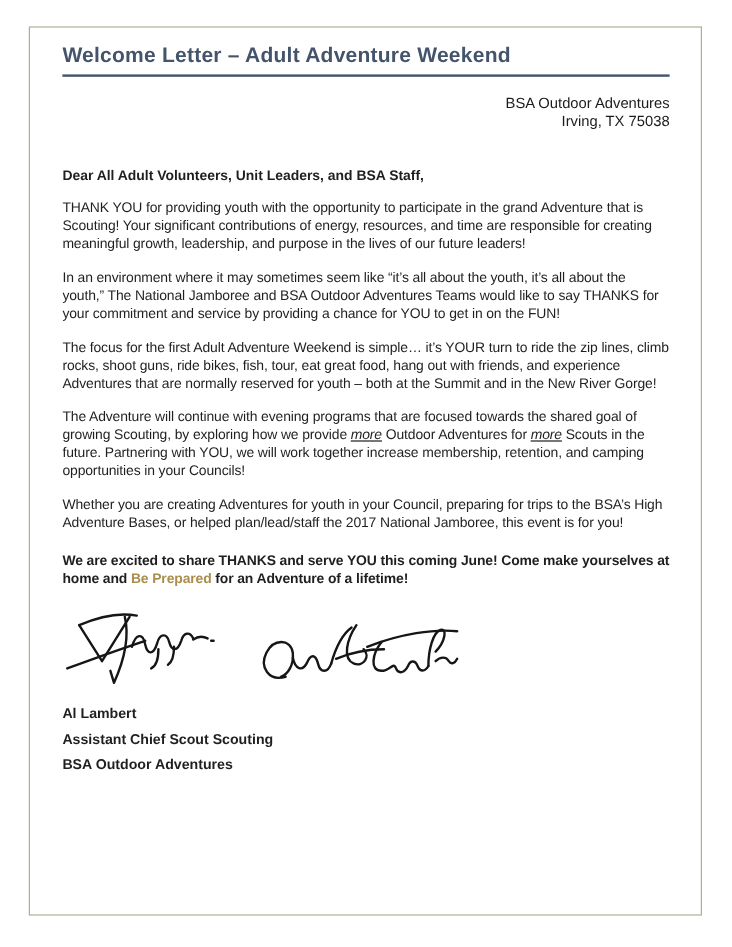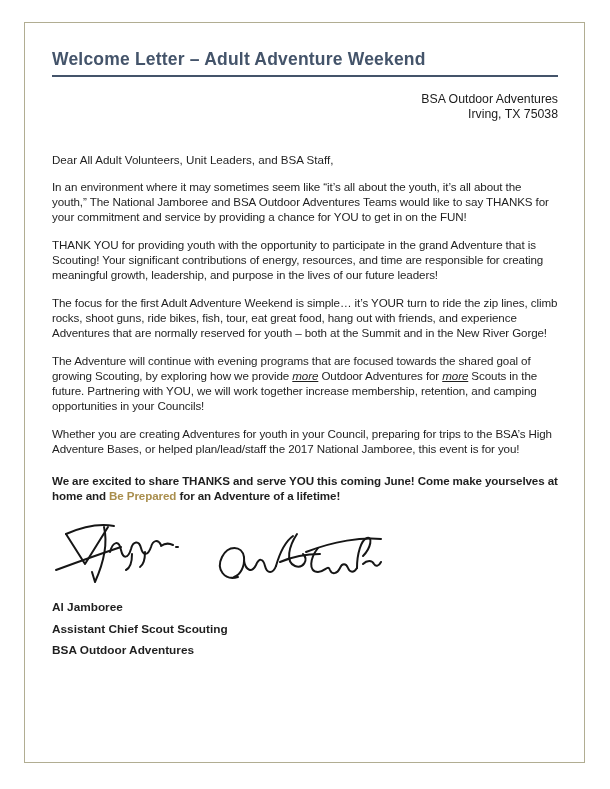--- a/index.html
+++ b/index.html
@@ -17,42 +17,42 @@
     background: #fff;
   }
   .page-border {
     position: absolute;
     left: 24px; top: 22px; right: 25px; bottom: 26px;
     border: 1.5px solid #b1ad92;
     pointer-events: none;
   }
   .content {
     position: absolute;
-    left: 52px; right: 52px; top: 49px;
+    left: 52px; right: 52px; top: 36px;
   }
   .letter-title {
     margin: 0;
     font-size: 17.5px;
     font-weight: 700;
     letter-spacing: 0.2px;
     color: #44546A;
     padding-bottom: 5px;
     border-bottom: 2px solid #44546A;
   }
   .address {
     margin-top: 15px;
     text-align: right;
     font-size: 12.3px;
     line-height: 15px;
     color: #1c1c1c;
   }
   .salutation {
     margin: 31px 0 0 0;
     font-size: 11.6px;
-    font-weight: 400;
+    font-weight: 700;
   }
   .para {
     margin: 13px 0 0 0;
     font-size: 11.6px;
     line-height: 15px;
     letter-spacing: -0.1px;
   }
   .closing {
     margin-top: 17px;
     font-weight: 700;
@@ -102,22 +102,22 @@
 
     <h1 class="letter-title">Welcome Letter – Adult Adventure Weekend</h1>
 
     <div class="address">
       <div class="address-line">BSA Outdoor Adventures</div>
       <div class="address-line">Irving, TX 75038</div>
     </div>
 
     <p class="salutation">Dear All Adult Volunteers, Unit Leaders, and BSA Staff,</p>
 
+    <p class="para"><span>THANK YOU for providing youth with the opportunity to participate in the grand Adventure that is Scouting!  Your significant contributions of energy, resources, and time are responsible for creating meaningful growth, leadership, and purpose in the lives of our future leaders!</span></p>
     <p class="para"><span>In an environment where it may sometimes seem like “it’s all about the youth, it’s all about the youth,” The National Jamboree and BSA Outdoor Adventures Teams would like to say THANKS for your commitment and service by providing a chance for YOU to get in on the FUN!</span></p>
-    <p class="para"><span>THANK YOU for providing youth with the opportunity to participate in the grand Adventure that is Scouting!  Your significant contributions of energy, resources, and time are responsible for creating meaningful growth, leadership, and purpose in the lives of our future leaders!</span></p>
     <p class="para"><span>The focus for the first Adult Adventure Weekend is simple… it’s YOUR turn to ride the zip lines, climb rocks, shoot guns, ride bikes, fish, tour, eat great food, hang out with friends, and experience Adventures that are normally reserved for youth – both at the Summit and in the New River Gorge!</span></p>
     <p class="para"><span>The Adventure will continue with evening programs that are focused towards the shared goal of growing Scouting, by exploring how we provide </span><span class="seg-em">more</span><span> Outdoor Adventures for </span><span class="seg-em">more</span><span> Scouts in the future.  Partnering with YOU, we will work together increase membership, retention, and camping opportunities in your Councils!</span></p>
     <p class="para"><span>Whether you are creating Adventures for youth in your Council, preparing for trips to the BSA’s High Adventure Bases, or helped plan/lead/staff the 2017 National Jamboree, this event is for you!</span></p>
 
     <p class="para closing"><span>We are excited to share THANKS and serve YOU this coming June!  Come make yourselves at home and </span><span class="seg-gold">Be Prepared</span><span> for an Adventure of a lifetime!</span></p>
 
     <div class="sig-row">
       <div class="sig-draw-left">
         <svg class="sig-svg" width="128" height="72" viewBox="0 0 128 72">
           <path d="M14,15 C 30,8 46,4 62,7"></path>
@@ -140,20 +140,20 @@
           <path d="M108,23 c -8,10 -10,24 0,24 c 7,0 10,-8 12,-2 c 2,5 7,4 10,-2 c 2,-5 6,-5 8,0 c 2,5 6,5 9,0"></path>
           <path d="M147,43 c 0,-14 4,-28 10,-30 c 6,-2 4,10 -4,18"></path>
           <path d="M153,39 c 4,-4 9,-4 11,0 c 2,3 5,2 7,-2"></path>
           <path d="M96,27 C 124,16 152,12 171,14"></path>
         </svg>
       </div>
     </div>
 
     <div class="sig-labels-row">
       <div class="sig-col-right">
-        <div class="sig-line">Al Jamboree</div>
+        <div class="sig-line">Al Lambert</div>
         <div class="sig-line">Assistant Chief Scout Scouting</div>
         <div class="sig-line">BSA Outdoor Adventures</div>
       </div>
     </div>
 
   </div>
 </div>
 
 </body></html>

